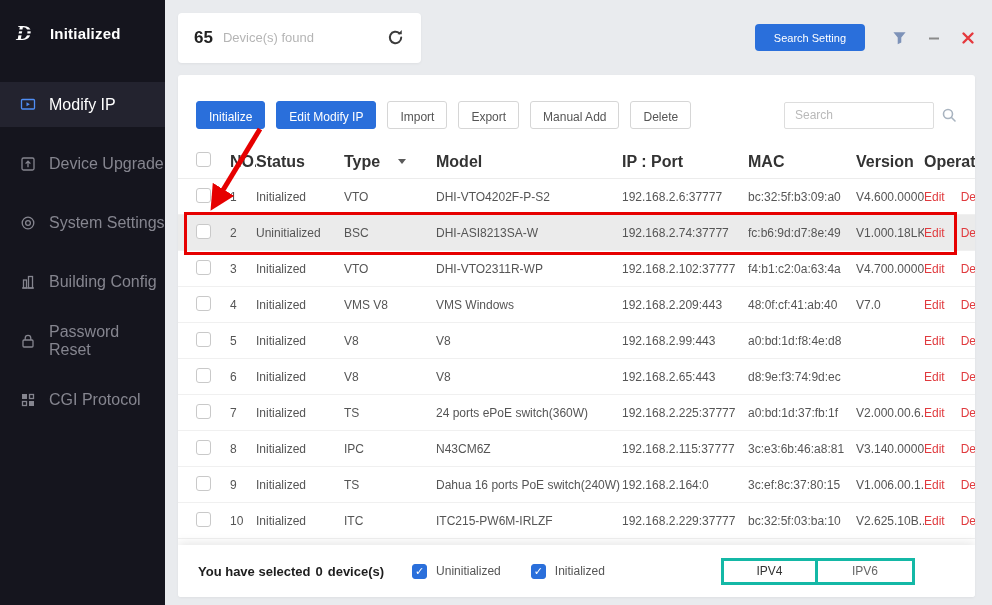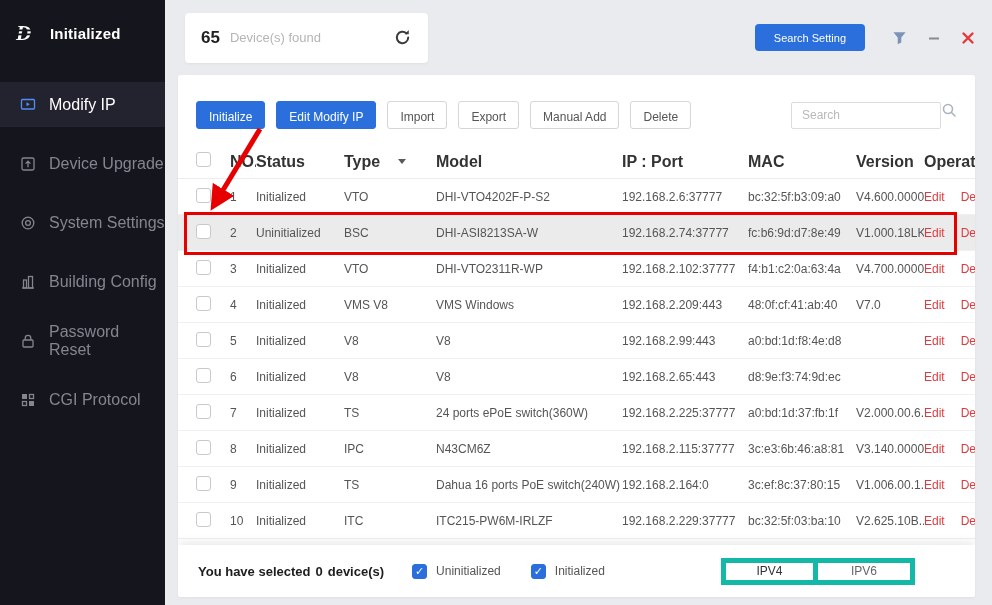--- a/index.html
+++ b/index.html
@@ -17,36 +17,36 @@
   .brand-text { font-size: 15px; font-weight: bold; color: #fff; letter-spacing: .2px; }
   .nav { padding-top: 16px; }
   .nav-item { display: flex; align-items: center; gap: 13px; height: 45px; margin-bottom: 14px; padding-left: 20px; font-size: 16px; cursor: pointer; }
   .nav-item.active { background: #23232f; color: #fff; }
   .nav-item.active .nav-icon { color: #4f8ef5; }
   .nav-icon { width: 16px; height: 16px; display: inline-flex; color: inherit; }
   .nav-icon svg { width: 16px; height: 16px; }
 
   
   .main { position: absolute; left: 165px; right: 0; top: 0; bottom: 0; }
-  .topbar { display: flex; align-items: center; height: 75px; padding: 0 17px 0 20px; }
+  .topbar { display: flex; align-items: center; height: 75px; padding: 0 17px 0 13px; }
   .count-card { display: flex; align-items: center; background: #fff; border-radius: 4px; height: 50px; width: 243px; padding: 0 16px; box-shadow: 0 1px 3px rgba(0,0,0,.05); }
   .count-num { font-size: 17px; font-weight: bold; color: #222; margin-right: 10px; }
   .count-label { font-size: 13px; color: #b5b5b5; }
   .refresh-btn { margin-left: auto; display: flex; cursor: pointer; }
   .btn-search-setting { margin-left: auto; background: #2a6fdb; color: #fff; border: none; border-radius: 4px; height: 27px; padding: 0 19px; font-size: 11px; font-family: inherit; cursor: pointer; }
   .win-icons { display: flex; align-items: center; gap: 20px; margin-left: 27px; }
   .win-icon { display: flex; cursor: pointer; }
 
   
   .card { position: absolute; left: 13px; right: 17px; top: 75px; bottom: 8px; background: #fff; border-radius: 3px; overflow: hidden; box-shadow: 0 1px 3px rgba(0,0,0,.05); }
   .toolbar { display: flex; align-items: center; gap: 11px; padding: 26px 18px 16px; }
   .btn { height: 28px; border-radius: 3px; font-size: 12px; padding: 8px 12px; font-family: inherit; cursor: pointer; }
   .btn.primary { background: #2a6fdb; border: 1px solid #2a6fdb; color: #fff; }
   .btn.secondary { background: #fff; border: 1px solid #d6d6d6; color: #555; }
-  .search-wrap { margin-left: auto; display: flex; }
+  .search-wrap { margin-left: auto; display: flex; align-items: center; gap: 7px; }
   .search-input { width: 150px; height: 27px; border: 1px solid #ddd; border-radius: 2px; font-size: 12px; padding: 0 10px; color: #555; font-family: inherit; outline: none; background: #fff; }
   .search-input::placeholder { color: #b9b9b9; }
 
   
   .table { overflow: hidden; }
   .grid { display: grid; grid-template-columns: 34px 26px 88px 92px 186px 126px 108px 68px 90px; align-items: center; padding-left: 18px; }
   .thead { height: 34px; font-size: 16px; font-weight: bold; color: #333; border-bottom: 1px solid #ececec; }
   .trow { height: 36px; font-size: 12px; color: #555; border-bottom: 1px solid #f0f0f0; cursor: pointer; }
   .trow.hl { background: #ebebeb; }
   .cell { overflow: hidden; white-space: nowrap; padding-right: 8px; }
@@ -57,21 +57,21 @@
   .checkbox.checked::after { content: "✓"; color: #fff; font-size: 11px; line-height: 1; }
   .op-link { color: #e03a3e; margin-right: 16px; cursor: pointer; text-decoration: none; }
 
   
   .card-footer { position: absolute; left: 0; right: 0; bottom: 0; height: 52px; background: #fff; box-shadow: 0 -2px 10px rgba(0,0,0,.10); display: flex; align-items: center; padding-left: 20px; font-size: 13px; }
   .sel-text { font-weight: bold; color: #1d1d1d; display: flex; gap: 5px; }
   .filter { display: flex; align-items: center; gap: 9px; color: #555; font-size: 12px; cursor: pointer; }
   .filter.first { margin-left: 28px; }
   .filter.second { margin-left: 30px; }
   .ip-toggle { margin-left: auto; margin-right: 60px; display: flex; }
-  .ip-btn { width: 97px; height: 27px; background: #fff; border: 5px solid #14b8a6; color: #666; font-size: 12px; font-family: inherit; cursor: pointer; }
+  .ip-btn { width: 97px; height: 27px; background: #fff; border: 3px solid #14b8a6; color: #666; font-size: 12px; font-family: inherit; cursor: pointer; }
   .ip-btn + .ip-btn { border-left: none; }
   .ip-btn.active { color: #333; }
 
   
   .annotation-box { position: absolute; left: 184px; top: 212px; width: 773px; height: 43px; border: 3px solid #e60000; z-index: 40; pointer-events: none; }
   .annotation-arrow { position: absolute; left: 0; top: 0; z-index: 41; pointer-events: none; }
 </style>
 </head>
 <body>
 

